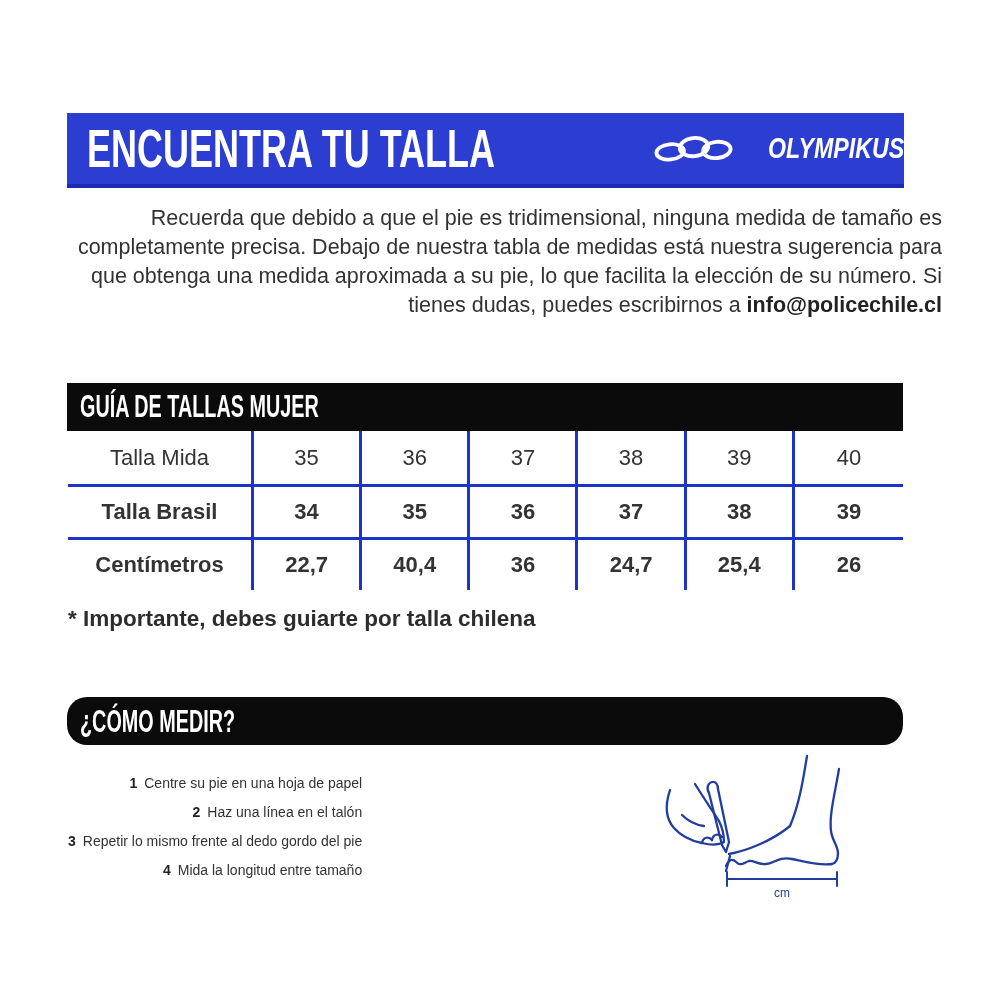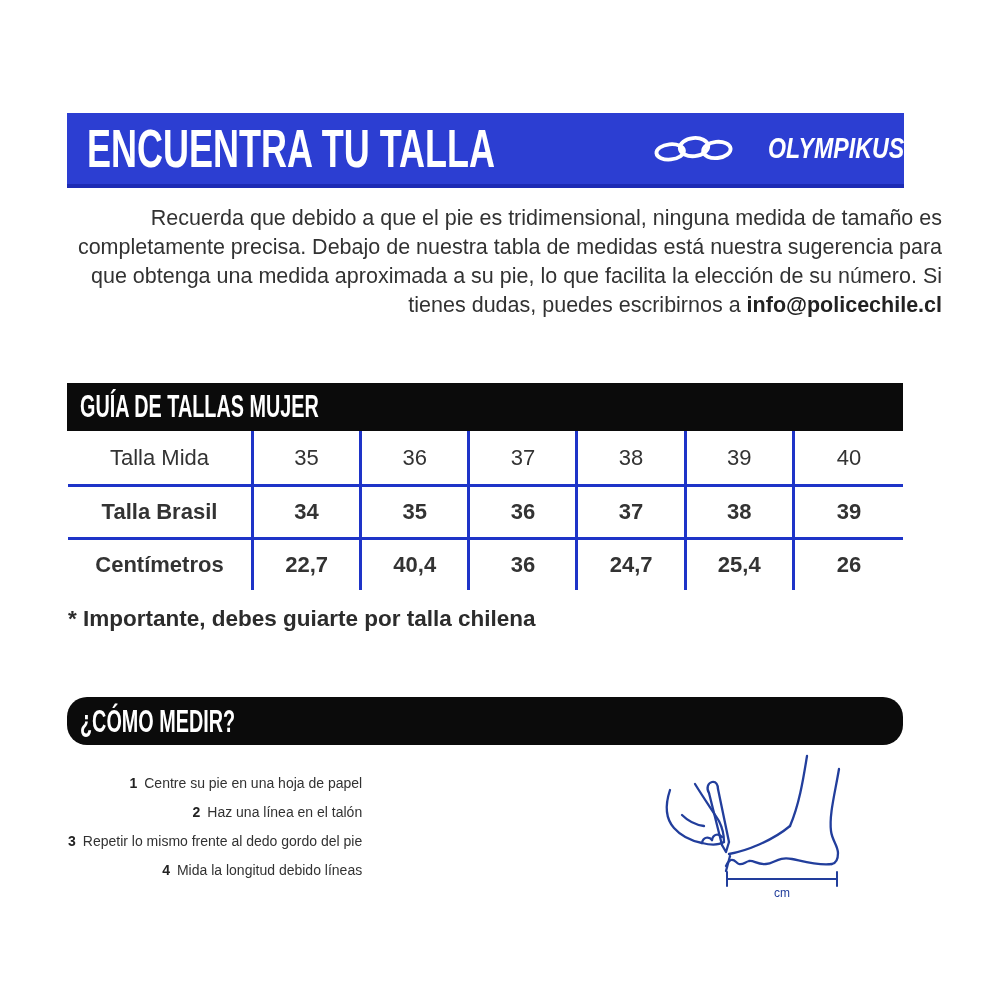--- a/index.html
+++ b/index.html
@@ -194,21 +194,21 @@
     <div class="step">
       <span class="step-num">1</span><span>Centre su pie en una hoja de papel</span>
     </div>
     <div class="step">
       <span class="step-num">2</span><span>Haz una línea en el talón</span>
     </div>
     <div class="step">
       <span class="step-num">3</span><span>Repetir lo mismo frente al dedo gordo del pie</span>
     </div>
     <div class="step">
-      <span class="step-num">4</span><span>Mida la longitud debido líneas</span>
+      <span class="step-num">4</span><span>Mida la longitud entre tamaño</span>
     </div>
   </div>
 
   <div class="illustration">
     <svg viewBox="0 0 235 150" aria-hidden="true">
       <g fill="none" stroke="#223e9c" stroke-width="2.3" stroke-linecap="round" stroke-linejoin="round">
 
         <path d="M157,3 C153,28 149,52 140,73"></path>
         <path d="M140,73 C122,88 96,98 79,101"></path>
 

